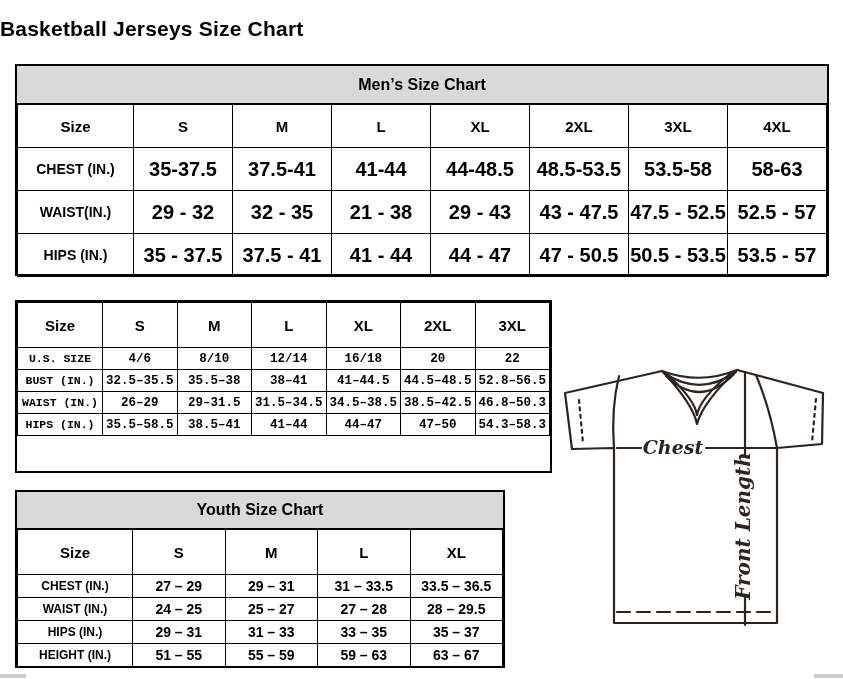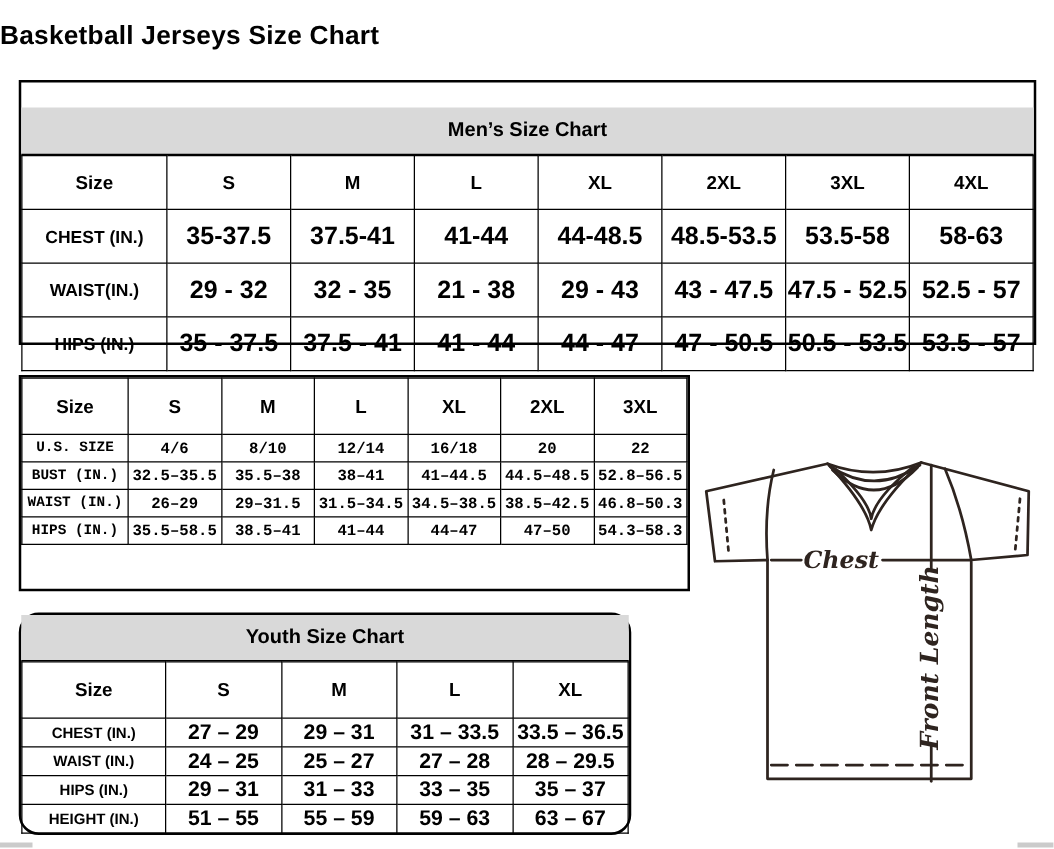--- a/index.html
+++ b/index.html
@@ -8,35 +8,35 @@
   .page-title{position:absolute;top:5px;left:0;width:100%;text-align:left;
         font-size:21px;font-weight:bold;letter-spacing:0.2px;margin-top:12px;}
   .panel{position:absolute;border:2px solid #000;background:#fff;box-sizing:border-box;}
   .panel-title{background:#d9d9d9;border-bottom:1px solid #000;display:flex;
         align-items:center;justify-content:center;font-weight:bold;font-size:16px;}
   table{border-collapse:collapse;width:100%;table-layout:fixed;}
   td,th{border:1px solid #000;text-align:center;vertical-align:middle;
         font-weight:bold;padding:0;overflow:hidden;white-space:nowrap;}
   
   #mens-panel{left:15px;top:64px;width:814px;height:212px;}
-  #mens-panel .panel-title{height:37px;margin-top:20px;}
+  #mens-panel .panel-title{height:37px;}
   #mens-panel th{height:42px;font-size:15px;}
   #mens-panel td{height:42px;font-size:20px;}
   #mens-panel td.row-label{font-size:14px;}
   
   #womens-panel{left:15px;top:300px;width:537px;height:173px;}
   #womens-panel .panel-title{height:33px;font-size:16px;}
   #womens-panel th{height:44px;font-size:15px;}
   #womens-panel td{height:21px;font-size:12.5px;font-family:Liberation Mono, monospace;}
   #womens-panel td.row-label{font-size:11.5px;}
   
-  #youth-panel{left:15px;top:490px;width:490px;height:178px;border-radius:16px;}
+  #youth-panel{left:15px;top:490px;width:490px;height:178px;}
   #youth-panel .panel-title{height:36px;}
   #youth-panel th{height:44px;font-size:15px;}
-  #youth-panel td{height:22px;font-size:17px;}
+  #youth-panel td{height:22px;font-size:14px;}
   #youth-panel td.row-label{font-size:12px;}
   
   #jersey{position:absolute;left:555px;top:360px;width:288px;height:319px;}
   .diagram-text{fill:#2e241f;font-family:"DejaVu Serif",serif;
         font-style:italic;font-weight:bold;}
   
   .scroll-frag{position:absolute;height:4px;background:#cbcbcb;}
   #scroll-frag-left{left:0;top:674px;width:26px;}
   #scroll-frag-right{left:814px;top:674px;width:29px;}
 </style>

